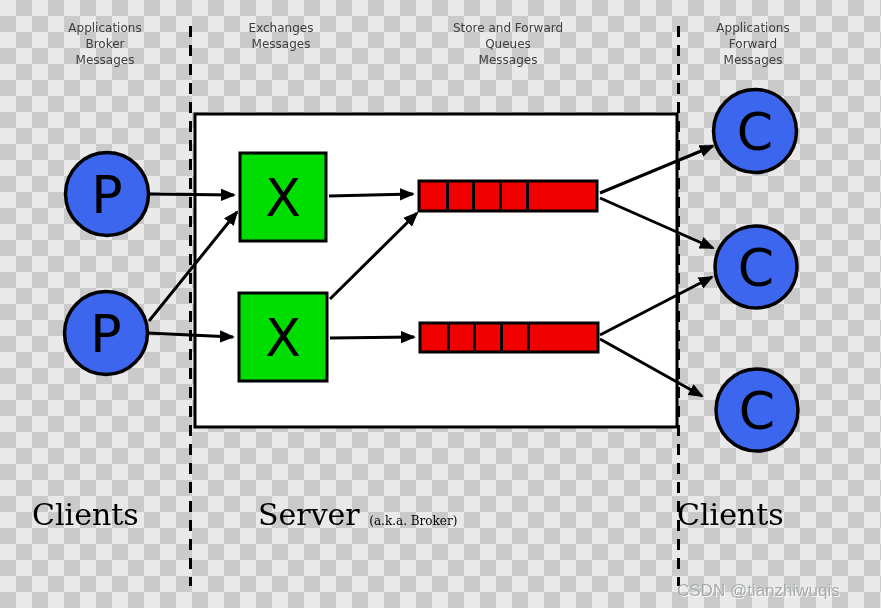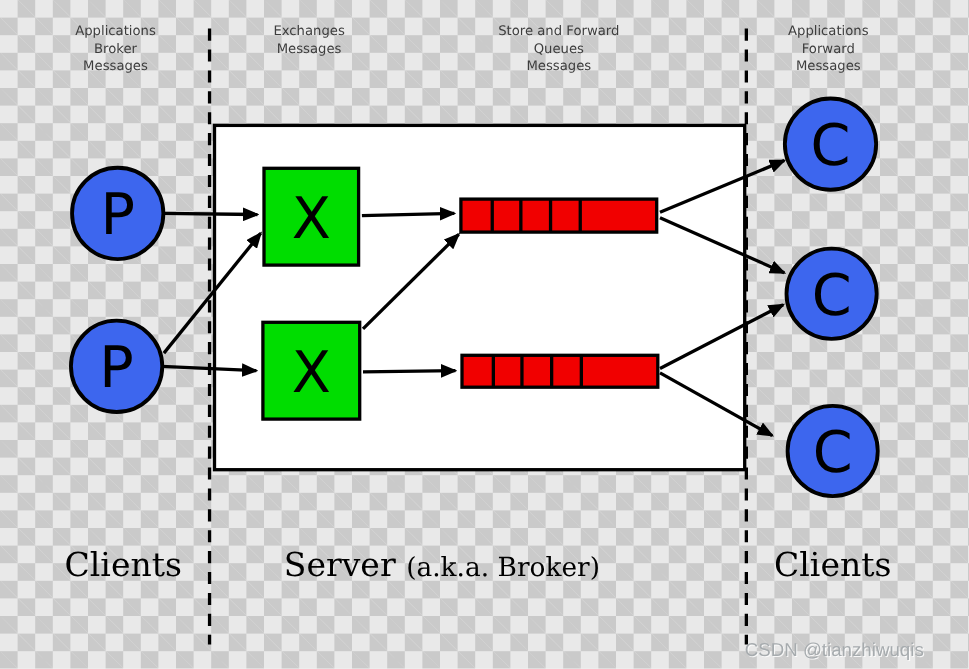--- a/index.html
+++ b/index.html
@@ -16,27 +16,27 @@
   .diagram-svg{position:absolute;left:0;top:0;}
   .toplabel{
     position:absolute;top:20px;text-align:center;
     font-size:12px;line-height:16px;color:#3d3d3d;
   }
   .tl1{left:25px;width:160px;}
   .tl2{left:191px;width:180px;text-align:center;}
   .tl3{left:418px;width:180px;}
   .tl4{left:673px;width:160px;}
   .bottomlabel{
-    position:absolute;top:498px;text-align:center;
+    position:absolute;top:498px;text-align:left;
     font-family:"DejaVu Serif",serif;color:#000;font-size:30px;line-height:34px;
   }
   .bl-left{left:32px;width:160px;}
   .bl-server{left:258px;width:284px;white-space:nowrap;}
   .bl-right{left:677px;width:160px;}
-  .server-note{font-size:24px;}
+  .server-note{font-size:12px;}
   .watermark{
     position:absolute;left:677px;top:581px;
     font-family:"Liberation Sans",sans-serif;font-size:17px;
     color:#a6abae;text-shadow:1px 1px 0 rgba(255,255,255,0.85);
     white-space:nowrap;
   }
   .node-letter{
     font-family:"DejaVu Sans",sans-serif;font-size:52px;fill:#000;
   }
 </style>

